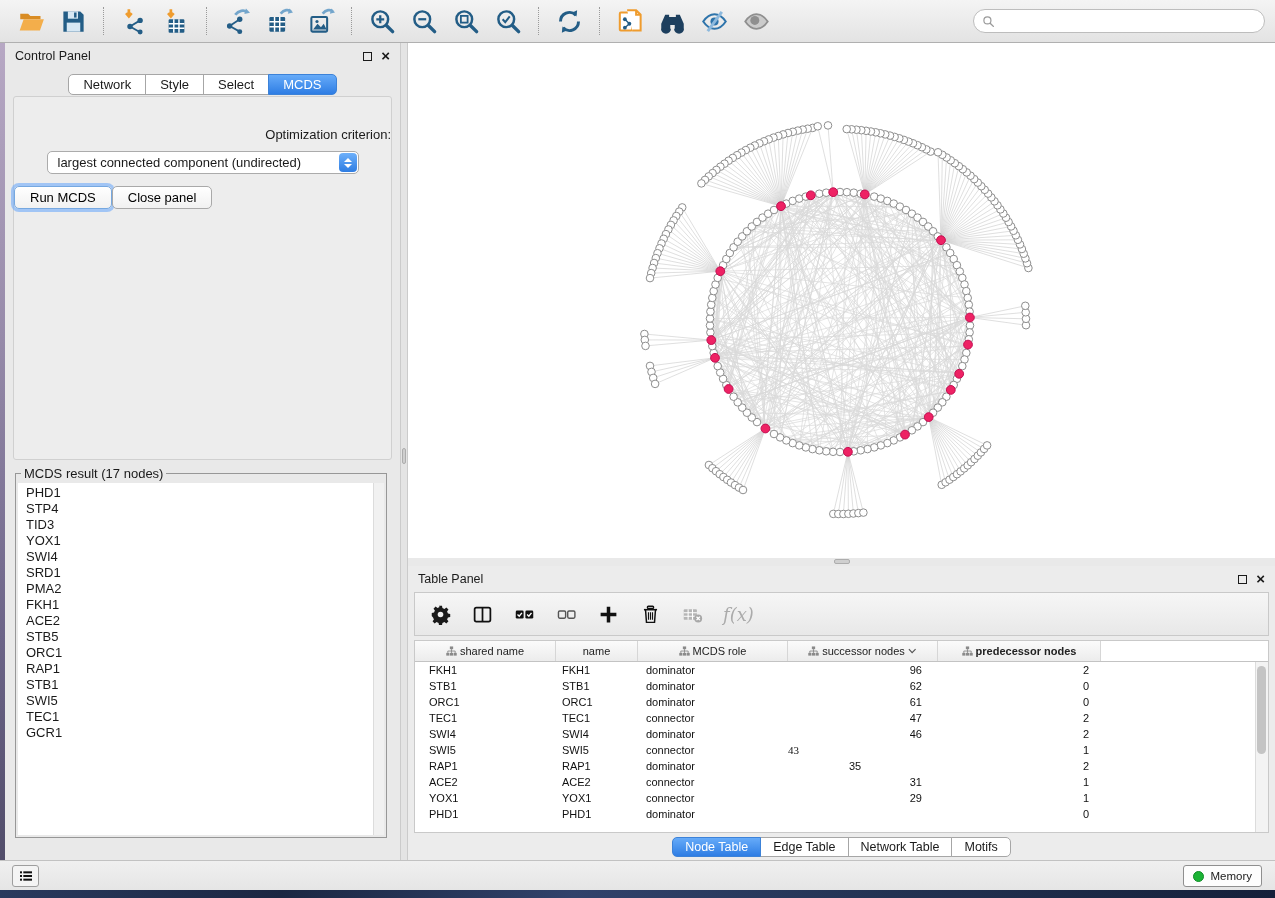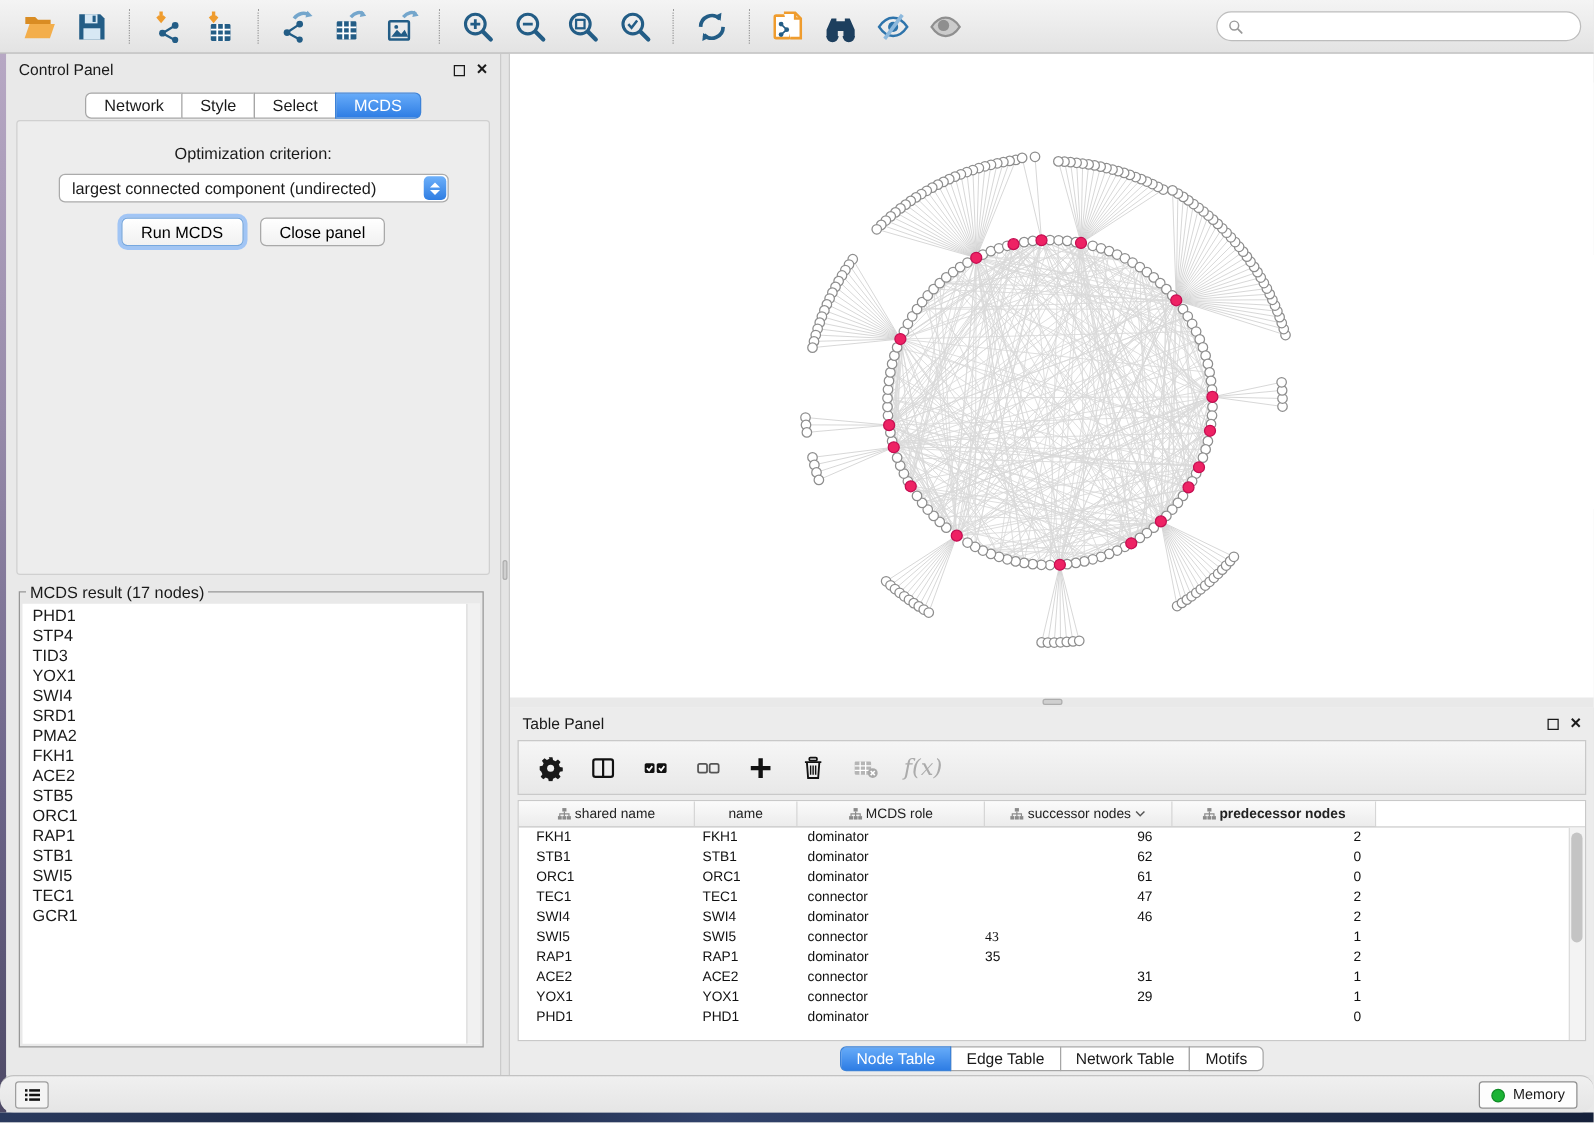--- a/index.html
+++ b/index.html
@@ -31,28 +31,28 @@
   .float-ic { width:9px; height:9px; border:1.5px solid #1a1a1a; display:inline-block; }
   .close-ic { font-size:15px; font-weight:bold; line-height:10px; }
   #cp-tabs { position:absolute; left:0; right:0; top:31px; display:flex; justify-content:center; }
   .seg { height:21px; line-height:19px; padding:0 14px; font-size:13px; background:#fff;
     border:1px solid #a6a6a6; margin-left:-1px; position:relative; }
   .seg:first-child { border-radius:5px 0 0 5px; margin-left:0; }
   .seg:last-child { border-radius:0 5px 5px 0; }
   .seg.active { background:linear-gradient(#66abf9,#2e7de4); color:#fff; border-color:#3c82d8; z-index:1; }
   #cp-box { position:absolute; left:8px; top:53px; width:379px; height:364px;
     background:#ededed; border:1px solid #d0d0d0; border-radius:3px; }
-  #opt-label { text-align:center; margin-top:18px; font-size:13px; }
+  #opt-label { text-align:right; margin-top:30px; font-size:13px; }
   #criterion-select { margin:9px auto 0; width:312px; height:23px; position:relative; background:#fff;
     border:1px solid #ababab; border-radius:5px; font-size:13px; line-height:21px; padding-left:10px; }
   #criterion-stepper { position:absolute; right:1px; top:1px; width:18px; height:19px; border-radius:4px;
     background:linear-gradient(#6db0fa,#2f7de2); display:flex; flex-direction:column; align-items:center; justify-content:center; gap:2px; }
   .chev-up { width:0; height:0; border-left:4px solid transparent; border-right:4px solid transparent; border-bottom:4px solid #fff; }
   .chev-dn { width:0; height:0; border-left:4px solid transparent; border-right:4px solid transparent; border-top:4px solid #fff; }
-  #btn-row { display:flex; justify-content:center; gap:13px; margin-top:12px; }
+  #btn-row { display:flex; margin-top:12px; }
   .mac-btn { height:23px; padding:0 15px; background:linear-gradient(#ffffff,#f1f1f1);
     border:1px solid #a9a9a9; border-radius:5px; font-size:13px; font-family:inherit; }
   .mac-btn.focused { box-shadow:0 0 0 3px rgba(110,170,250,.6); border-color:#76a8e0; }
   #mcds-fieldset { position:absolute; left:10px; top:423px; width:372px; height:372px;
     border:1px solid #979797; padding:2px; background:#e9e9e9; }
   #mcds-fieldset legend { font-size:13px; padding:0 3px; margin-left:3px; }
   #mcds-list { position:relative; width:100%; height:100%; background:#fff; overflow:hidden;
     font-size:13px; line-height:16px; padding:2px 0 0 8px; }
   .mcds-item { height:16px; }
   #mcds-scroll { position:absolute; right:0; top:0; bottom:0; width:11px; background:#f1f1f1; border-left:1px solid #dcdcdc; }
@@ -93,21 +93,21 @@
   .th svg.sort { width:9px; height:6px; }
   .tr { display:flex; height:16px; font-size:11px; color:#111; }
   .td { height:16px; line-height:16px; white-space:nowrap; overflow:hidden; }
   #tbl-scroll { position:absolute; right:0; top:21px; bottom:0; width:13px; background:#f3f3f3; border-left:1px solid #dcdcdc; }
   #tbl-thumb { position:absolute; right:2px; top:4px; width:9px; height:88px; background:#c4c4c4; border-radius:5px; }
   #tp-tabs { position:absolute; left:0; right:0; bottom:3px; display:flex; justify-content:center; }
   #tp-tabs .seg { font-size:12.5px; padding:0 12px; height:20px; line-height:18px; }
 
   
   #status-bar { position:absolute; left:0; top:860px; width:1275px; height:30px;
-    background:linear-gradient(#f0f0f0,#e5e5e5); border-top:1px solid #c2c2c2;border-radius:11px; }
+    background:linear-gradient(#f0f0f0,#e5e5e5); border-top:1px solid #c2c2c2; }
   #status-list-btn { position:absolute; left:12px; top:4px; width:27px; height:22px;
     background:#f4f4f4; border:1px solid #9e9e9e; border-radius:3px; display:flex; align-items:center; justify-content:center; }
   #status-list-btn svg { width:16px; height:16px; }
   #memory-btn { position:absolute; right:13px; top:4px; height:22px; padding:0 9px;
     background:#fdfdfd; border:1px solid #8f8f8f; border-radius:3px;
     display:flex; align-items:center; gap:6px; font-size:11.5px; }
   #memory-dot { width:11px; height:11px; border-radius:50%; background:#1bb335; border:1px solid #0f8c26; }
 </style>
 </head>
 <body>
@@ -1240,21 +1240,21 @@
           <div class="td" style="width: 141px; text-align: left; padding-left: 14px;">SWI5</div>
           <div class="td" style="width: 82px; text-align: left; padding-left: 6px;">SWI5</div>
           <div class="td" style="width: 150px; text-align: left; padding-left: 8px;">connector</div>
           <div class="td" style="width: 150px; padding-right: 16px; font-family: Liberation Serif, serif;">43</div>
           <div class="td" style="width: 163px; text-align: right; padding-right: 12px;">1</div>
         </div>
         <div class="tr">
           <div class="td" style="width: 141px; text-align: left; padding-left: 14px;">RAP1</div>
           <div class="td" style="width: 82px; text-align: left; padding-left: 6px;">RAP1</div>
           <div class="td" style="width: 150px; text-align: left; padding-left: 8px;">dominator</div>
-          <div class="td" style="width: 150px; text-align: left; padding-right: 16px;">35</div>
+          <div class="td" style="width: 150px; text-align: center; padding-right: 16px;">35</div>
           <div class="td" style="width: 163px; text-align: right; padding-right: 12px;">2</div>
         </div>
         <div class="tr">
           <div class="td" style="width: 141px; text-align: left; padding-left: 14px;">ACE2</div>
           <div class="td" style="width: 82px; text-align: left; padding-left: 6px;">ACE2</div>
           <div class="td" style="width: 150px; text-align: left; padding-left: 8px;">connector</div>
           <div class="td" style="width: 150px; text-align: right; padding-right: 16px;">31</div>
           <div class="td" style="width: 163px; text-align: right; padding-right: 12px;">1</div>
         </div>
         <div class="tr">

